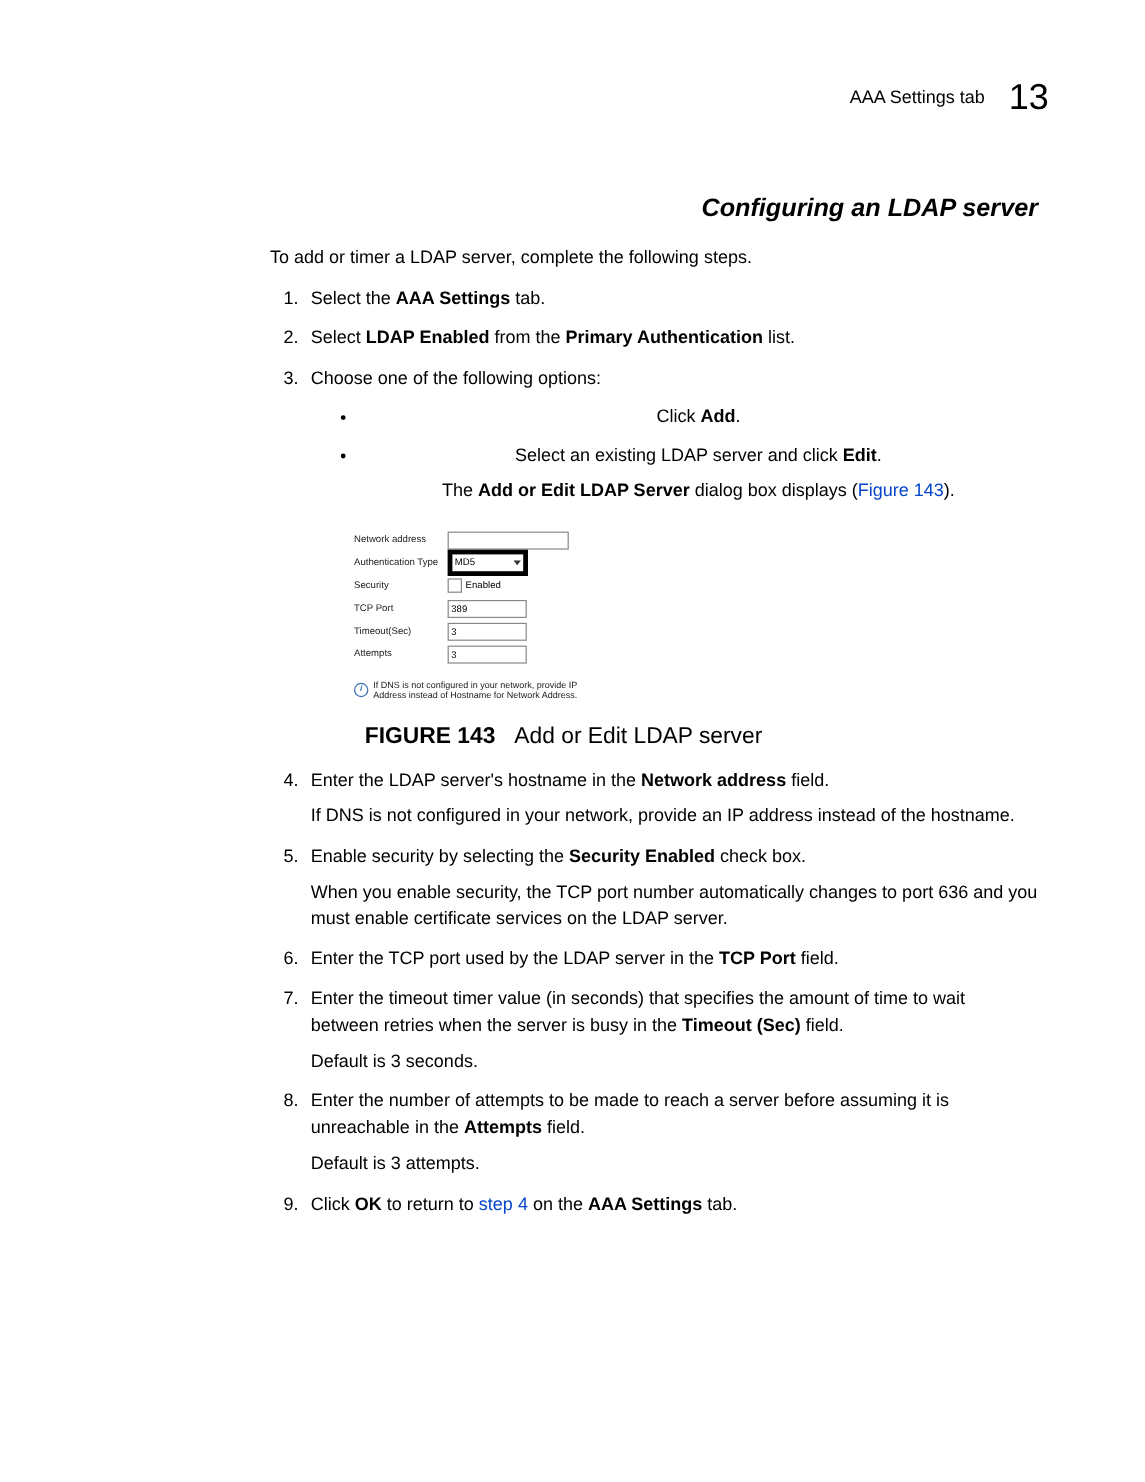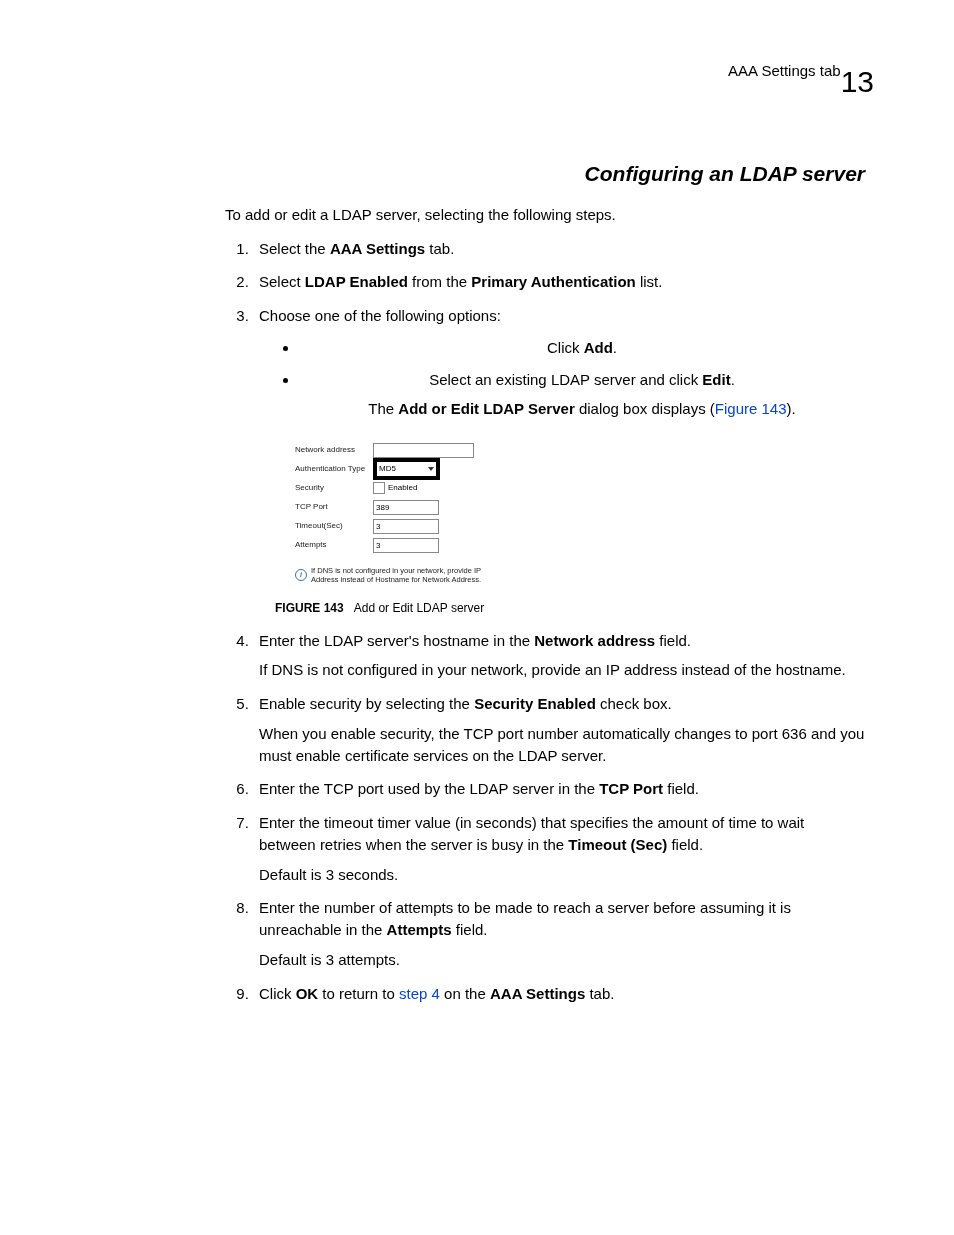--- a/index.html
+++ b/index.html
@@ -14,21 +14,22 @@
   .page {
     width: 954px;
     min-height: 1235px;
     box-sizing: border-box;
     padding: 60px 70px 40px 70px;
     position: relative;
   }
   .running-head {
     display: flex;
     justify-content: flex-end;
-    align-items: flex-start;
+    align-items: center;
+    gap: 20px;
     margin-bottom: 55px;
     padding-right: 10px;
   }
   .running-head .label { font-size: 15px; }
   .running-head .num { font-size: 30px; font-weight: 400; font-family: Liberation Sans, sans-serif; }
   .content {
     margin-left: 155px;
     max-width: 640px;
   }
   h2.section-title {
@@ -52,38 +53,38 @@
   .fig { width: 190px; border: none; background: #fff; font-size: 8px; padding: 8px; }
   .fig-row { display: flex; align-items: center; height: 18px; margin: 1px 0; }
   .fig-lab { width: 78px; color: #222; font-size: 8px; }
   .fig-inp { width: 60px; height: 13px; border: 1px solid #888; background: #fff; font-size: 8px; padding: 0 2px; line-height: 13px; }
   .fig-inp.long { width: 95px; }
   .fig-sel { width: 55px; height: 14px; border: 4px solid #000000; background: #fff; display: inline-flex; align-items: center; justify-content: space-between; font-size: 8px; padding: 0 2px; }
   .fig-chk { width: 10px; height: 10px; border: 1px solid #888; background: #fff; margin-right: 3px; display: inline-block; vertical-align: middle; }
   .fig-note { display: flex; align-items: center; gap: 4px; margin-top: 12px; font-size: 7.5px; color: #222; line-height: 1.2; }
   .info-ico { width: 10px; height: 10px; border: 1px solid #3a6fb0; border-radius: 50%; color: #3a6fb0; font-size: 7px; text-align: center; line-height: 10px; font-style: italic; font-weight: bold; flex-shrink: 0; }
   .caret { width: 0; height: 0; border-left: 3px solid transparent; border-right: 3px solid transparent; border-top: 4px solid #333; display: inline-block; }
-  .caption { font-size: 12px; margin-top: 6px; margin-left: 16px; }
+  .caption { font-size: 19px; margin-top: 6px; margin-left: 45px; }
   .caption .b { font-weight: bold; }
 </style>
 </head>
 <body>
 
 <div class="page">
 
   <div class="running-head">
     <span class="label">AAA Settings tab</span>
     <span class="num">13</span>
   </div>
 
   <div class="content">
 
     <h2 class="section-title">Configuring an LDAP server</h2>
 
-    <p class="intro">To add or edit a LDAP server, selecting the following steps.</p>
+    <p class="intro">To add or timer a LDAP server, complete the following steps.</p>
 
     <ol class="steps">
       <li>
         <span>Select the </span><span class="b">AAA Settings</span><span> tab.</span>
       </li>
 
       <li>
         <span>Select </span><span class="b">LDAP Enabled</span><span> from the </span><span class="b">Primary Authentication</span><span> list.</span>
       </li>
 

